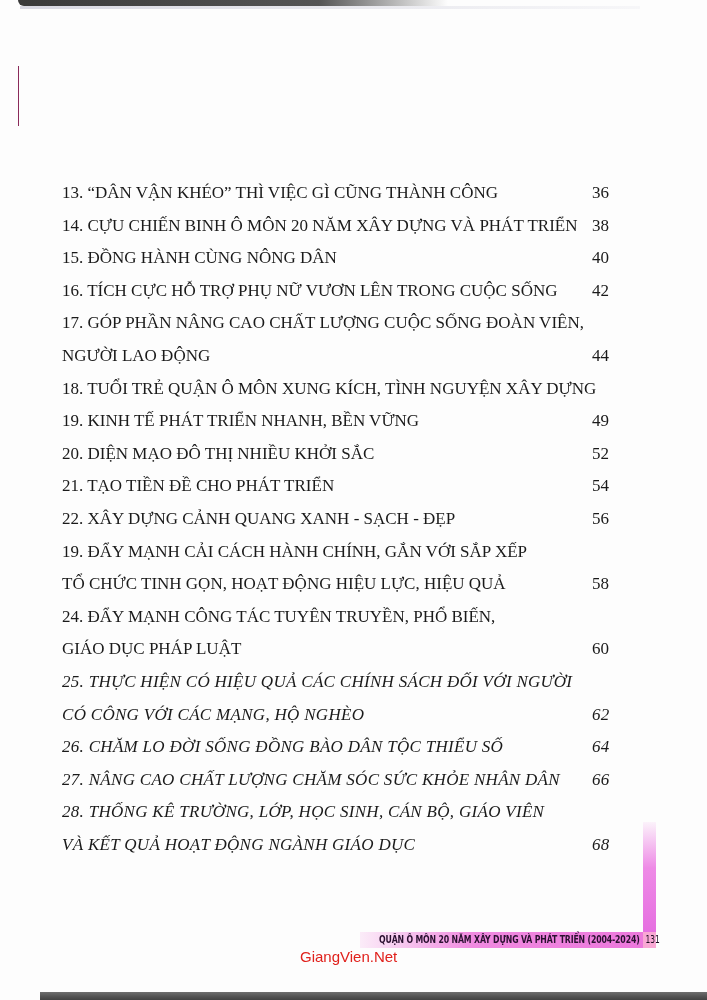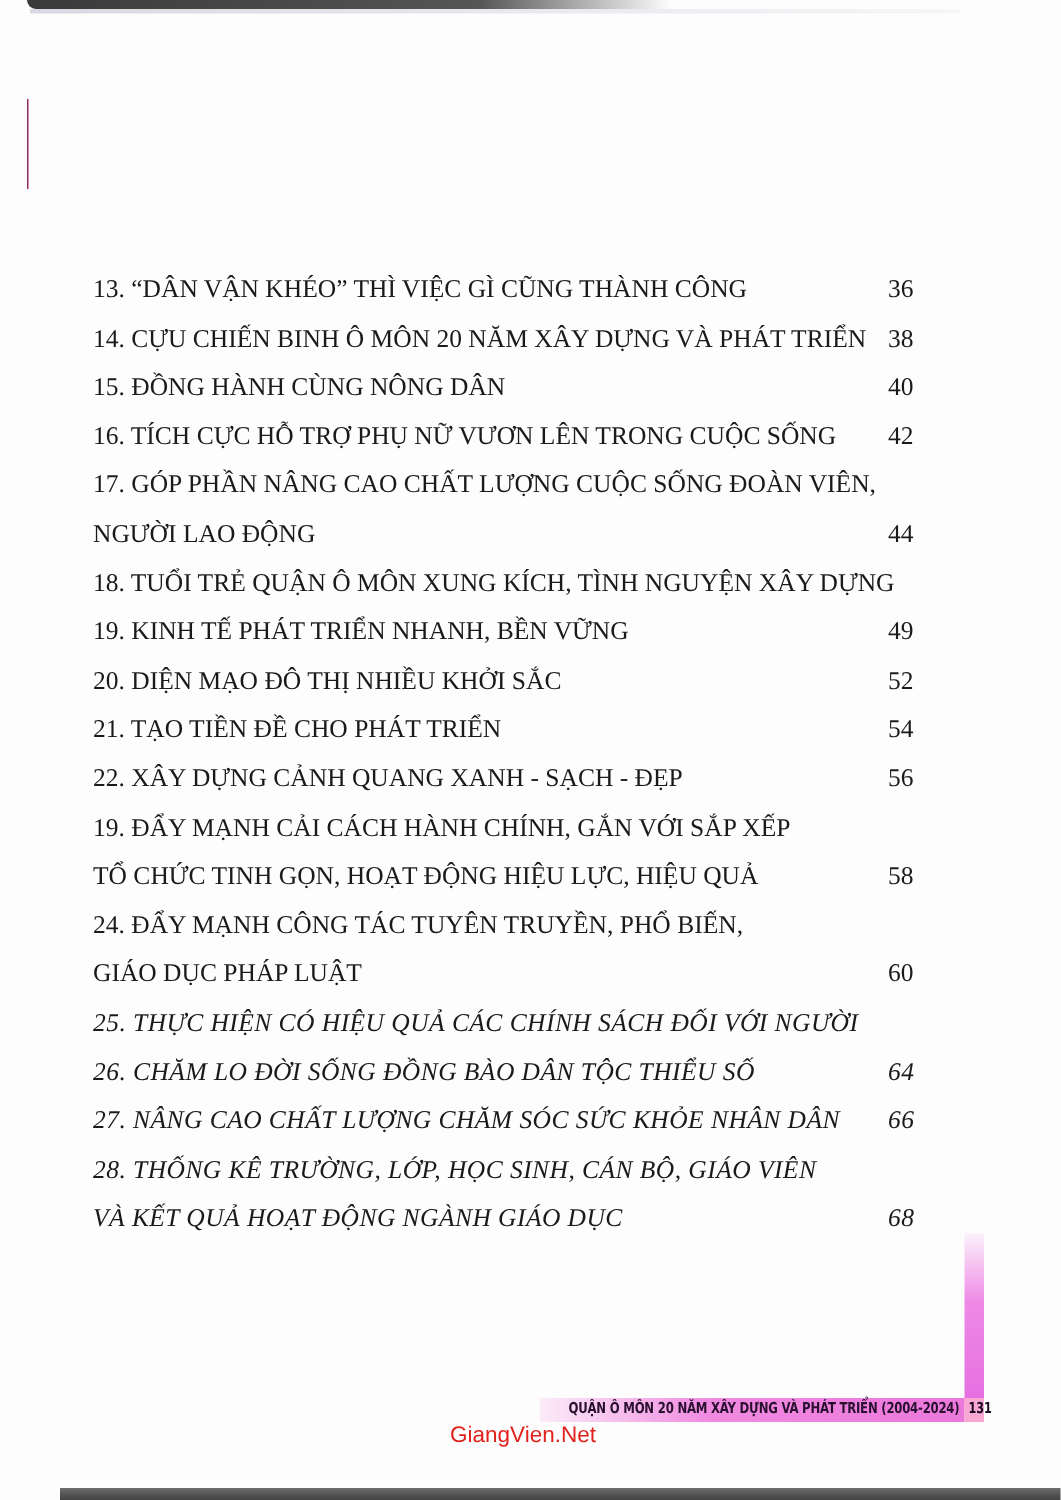--- a/index.html
+++ b/index.html
@@ -42,21 +42,21 @@
     }
     .footer-text {
       position: absolute; left: 379px; top: 932px; height: 16px; line-height: 16px;
       font-family: "DejaVu Sans", sans-serif; font-weight: bold; font-size: 10px;
       color: #2a1030; letter-spacing: -0.2px; transform: scaleX(0.78); transform-origin: left center;
       white-space: nowrap;
     }
     .footer-page {
       position: absolute; left: 643px; top: 932px; width: 13px; height: 16px; line-height: 16px;
       background: #f9a8d4; color: #1a0a20;
-      font-family: "DejaVu Sans", sans-serif; font-weight: bold; font-size: 10px; text-align: center;
+      font-family: "DejaVu Sans", sans-serif; font-weight: normal; font-size: 10px; text-align: center;
       transform-origin: center;
     }
     .footer-page span { display: inline-block; transform: scaleX(0.75); }
     .watermark {
       position: absolute; left: 300px; top: 948px;
       font-family: "Liberation Sans", sans-serif; font-size: 15px; color: #e0211c;
     }
     .bottom-shadow {
       position: absolute; left: 40px; top: 992px; width: 670px; height: 8px;
       background: linear-gradient(to bottom, #555 0%, #333 60%, #222 100%);
@@ -136,20 +136,24 @@
     <span class="title">24. ĐẨY MẠNH CÔNG TÁC TUYÊN TRUYỀN, PHỔ BIẾN,</span>
   </div>
   <div class="toc-line">
     <span class="title">GIÁO DỤC PHÁP LUẬT</span>
     <span class="page">60</span>
   </div>
 
   <div class="toc-line alt">
     <span class="title">25. THỰC HIỆN CÓ HIỆU QUẢ CÁC CHÍNH SÁCH ĐỐI VỚI NGƯỜI</span>
   </div>
+  <div class="toc-line alt">
+    <span class="title">CÓ CÔNG VỚI CÁC MẠNG, HỘ NGHÈO</span>
+    <span class="page">62</span>
+  </div>
 
   <div class="toc-line alt">
     <span class="title">26. CHĂM LO ĐỜI SỐNG ĐỒNG BÀO DÂN TỘC THIỂU SỐ</span>
     <span class="page">64</span>
   </div>
 
   <div class="toc-line alt">
     <span class="title">27. NÂNG CAO CHẤT LƯỢNG CHĂM SÓC SỨC KHỎE NHÂN DÂN</span>
     <span class="page">66</span>
   </div>

